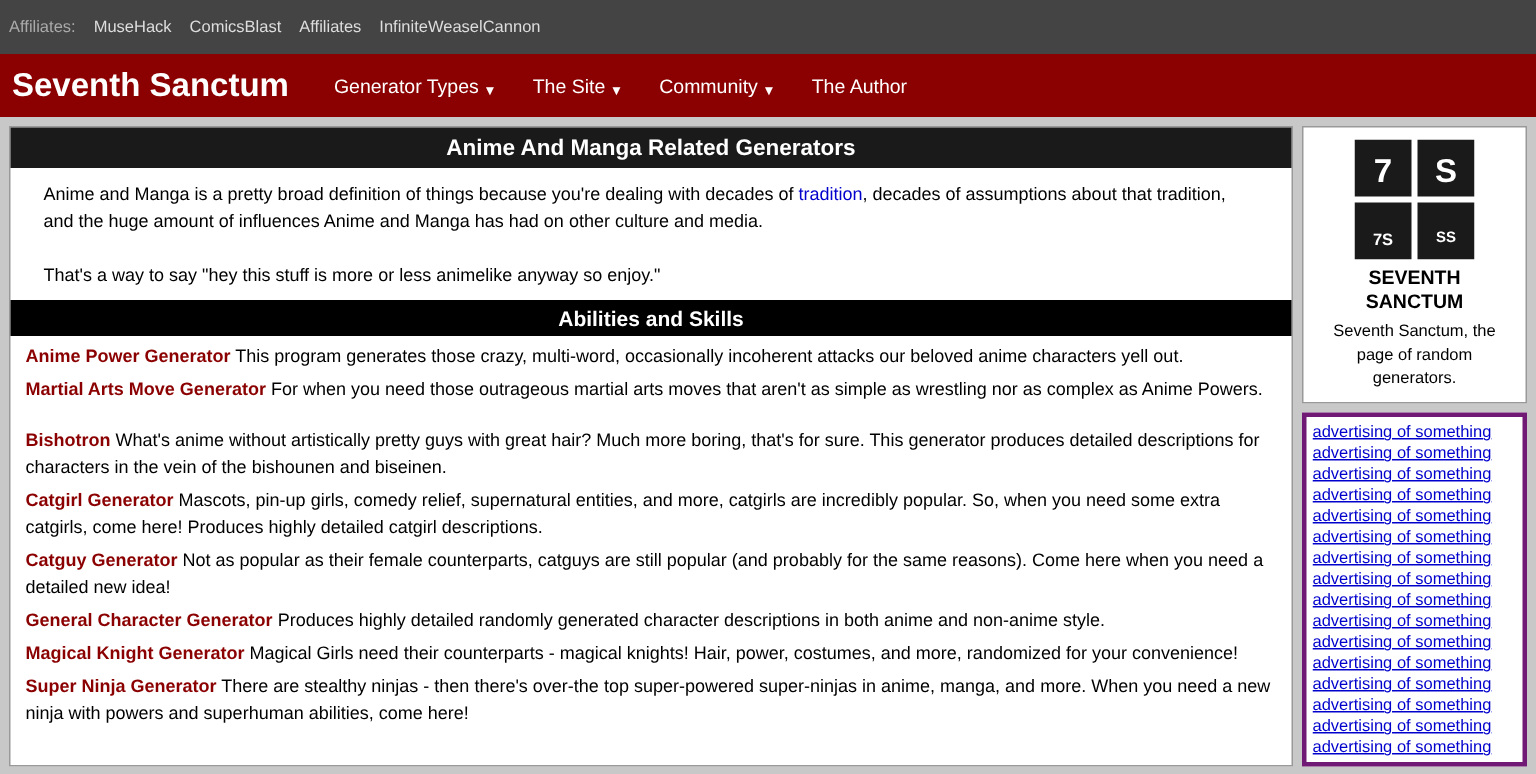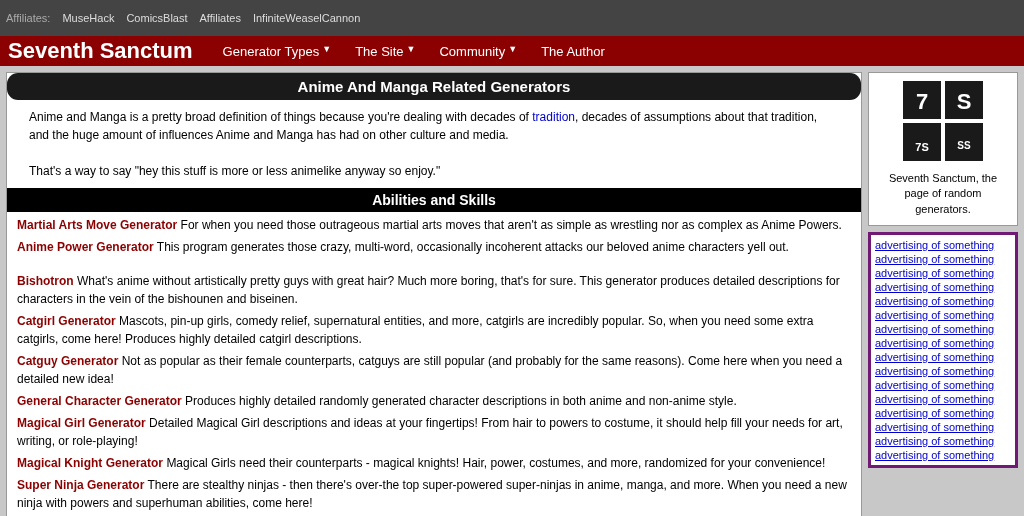--- a/index.html
+++ b/index.html
@@ -17,21 +17,21 @@
     }
     #affiliates-bar span { color: #aaa; }
     #affiliates-bar a { color: #ddd; text-decoration: none; }
 
     
     #header {
       background: #8B0000;
       display: flex;
       align-items: center;
       padding: 0 8px;
-      height: 30px;
+      height: 42px;
     }
     #site-title {
       color: #fff;
       font-size: 22px;
       font-weight: bold;
       margin-right: 20px;
       white-space: nowrap;
     }
     #nav {
       display: flex;
@@ -39,21 +39,21 @@
       align-items: center;
     }
     .nav-item {
       color: #fff;
       font-size: 13px;
       padding: 4px 10px;
       cursor: pointer;
       background: transparent;
       border: none;
       display: flex;
-      align-items: flex-start;
+      align-items: flex-end;
       gap: 3px;
     }
     .nav-arrow { font-size: 9px; }
 
     
     #main-layout {
       display: flex;
       gap: 0;
       padding: 6px;
       background: #c8c8c8;
@@ -68,21 +68,20 @@
     }
 
     
     .section-header {
       background: #1a1a1a;
       color: #fff;
       text-align: center;
       font-size: 15px;
       font-weight: bold;
       padding: 5px 0;
-      border-radius: 11px;
     }
 
     
     .intro-text {
       padding: 8px 22px;
       font-size: 12px;
       line-height: 1.5;
       color: #000;
     }
     .intro-text a { color: #0000cc; }
@@ -200,49 +199,45 @@
       <p>
         Anime and Manga is a pretty broad definition of things because you're dealing with decades of <a>tradition</a>, decades of assumptions about that tradition, and the huge amount of influences Anime and Manga has had on other culture and media.
       </p>
       <br>
       <p>That's a way to say "hey this stuff is more or less animelike anyway so enjoy."</p>
     </div>
 
     <div class="sub-section-header">Abilities and Skills</div>
     <div class="generator-section">
       <div class="generator-item">
+        <span class="generator-link">Anime Power Generator</span>
+        <span class="generator-desc"> <span>This program generates those crazy, multi-word, occasionally incoherent attacks our beloved anime characters yell out.</span></span>
+      </div>
+      <div class="generator-item">
         <span class="generator-link">Martial Arts Move Generator</span>
         <span class="generator-desc"> <span>For when you need those outrageous martial arts moves that aren't as simple as wrestling nor as complex as Anime Powers.</span></span>
       </div>
-      <div class="generator-item">
-        <span class="generator-link">Anime Power Generator</span>
-        <span class="generator-desc"> <span>This program generates those crazy, multi-word, occasionally incoherent attacks our beloved anime characters yell out.</span></span>
-      </div>
     </div>
 
     <div class="generator-section">
       <div class="generator-item">
         <span class="generator-link">Bishotron</span>
         <span class="generator-desc"> <span>What's anime without artistically pretty guys with great hair? Much more boring, that's for sure. This generator produces detailed descriptions for characters in the vein of the bishounen and biseinen.</span></span>
       </div>
       <div class="generator-item">
         <span class="generator-link">Catgirl Generator</span>
         <span class="generator-desc"> <span>Mascots, pin-up girls, comedy relief, supernatural entities, and more, catgirls are incredibly popular. So, when you need some extra catgirls, come here! Produces highly detailed catgirl descriptions.</span></span>
       </div>
       <div class="generator-item">
         <span class="generator-link">Catguy Generator</span>
         <span class="generator-desc"> <span>Not as popular as their female counterparts, catguys are still popular (and probably for the same reasons). Come here when you need a detailed new idea!</span></span>
       </div>
       <div class="generator-item">
         <span class="generator-link">General Character Generator</span>
         <span class="generator-desc"> <span>Produces highly detailed randomly generated character descriptions in both anime and non-anime style.</span></span>
-      </div>
-      <div class="generator-item">
-        <span class="generator-link">Magical Girl Generator</span>
-        <span class="generator-desc"> <span>Detailed Magical Girl descriptions and ideas at your fingertips! From hair to powers to costume, it should help fill your needs for art, writing, or role-playing!</span></span>
       </div>
       <div class="generator-item">
         <span class="generator-link">Magical Knight Generator</span>
         <span class="generator-desc"> <span>Magical Girls need their counterparts - magical knights! Hair, power, costumes, and more, randomized for your convenience!</span></span>
       </div>
       <div class="generator-item">
         <span class="generator-link">Super Ninja Generator</span>
         <span class="generator-desc"> <span>There are stealthy ninjas - then there's over-the top super-powered super-ninjas in anime, manga, and more. When you need a new ninja with powers and superhuman abilities, come here!</span></span>
       </div>
     </div>
@@ -257,20 +252,21 @@
         <rect x="0" y="0" width="38" height="38" fill="#1a1a1a"></rect>
         <rect x="42" y="0" width="38" height="38" fill="#1a1a1a"></rect>
         <rect x="0" y="42" width="38" height="38" fill="#1a1a1a"></rect>
         <rect x="42" y="42" width="38" height="38" fill="#1a1a1a"></rect>
         <text x="19" y="28" font-size="22" font-weight="bold" fill="white" text-anchor="middle">7</text>
         <text x="61" y="28" font-size="22" font-weight="bold" fill="white" text-anchor="middle">S</text>
         <text x="19" y="70" font-size="11" font-weight="bold" fill="white" text-anchor="middle">7S</text>
         <line x1="42" y1="42" x2="80" y2="80" stroke="#555" stroke-width="0"></line>
         <text x="61" y="68" font-size="10" font-weight="bold" fill="white" text-anchor="middle">SS</text>
       </svg>
+      <div style="font-size:13px; font-weight:bold; color:#000; text-align:center; line-height:1.2;">SEVENTH<br>SANCTUM</div>
       <div style="height:6px;"></div>
       <div id="logo-tagline">Seventh Sanctum, the page of random generators.</div>
     </div>
 
     <div id="ad-box">
     <a class="ad-item" href="#">advertising of something</a>
         <a class="ad-item" href="#">advertising of something</a>
         <a class="ad-item" href="#">advertising of something</a>
         <a class="ad-item" href="#">advertising of something</a>
         <a class="ad-item" href="#">advertising of something</a>

